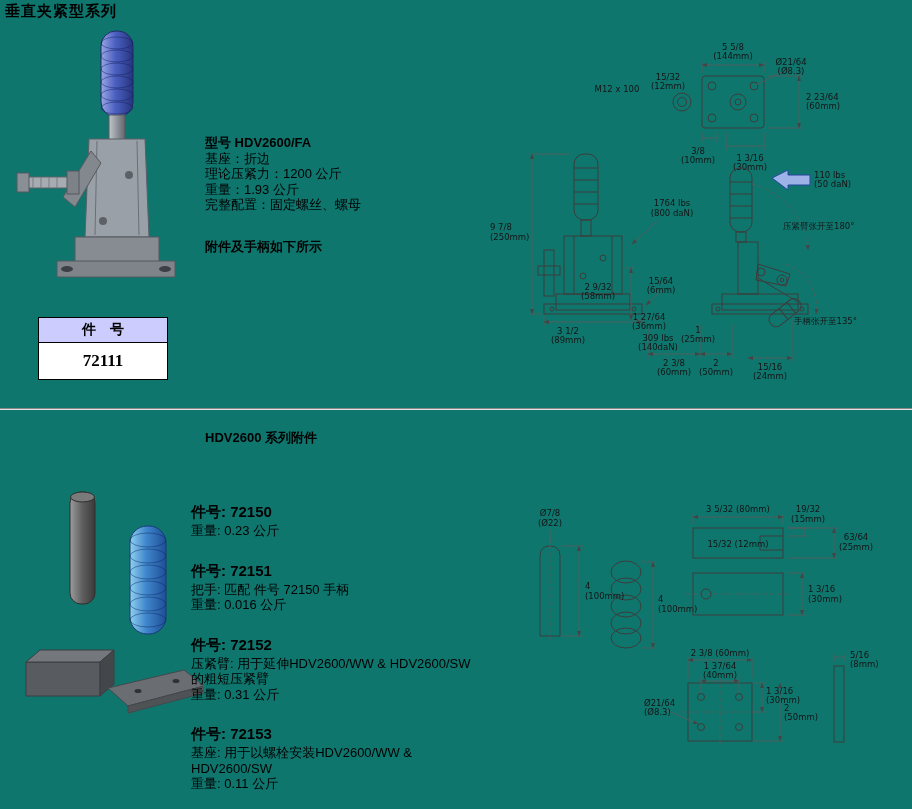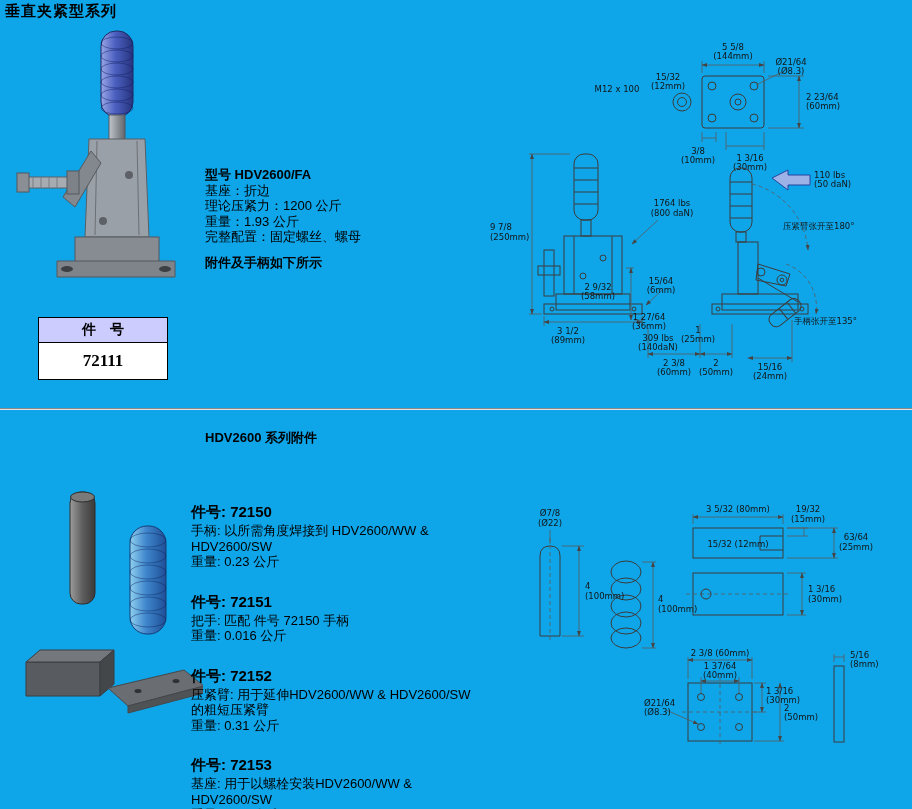--- a/index.html
+++ b/index.html
@@ -1,28 +1,28 @@
 <!DOCTYPE html>
 <html><head>
 <meta charset="utf-8">
 <style>
   * { margin:0; padding:0; box-sizing:border-box; }
   html,body { background:#fff; }
   body { font-family:"Liberation Sans", sans-serif; color:#000; }
-  .page { position:relative; width:912px; height:809px; background:#0ea5e9; overflow:hidden; }
+  .page { position:relative; width:912px; height:809px; background:#0f766e; overflow:hidden; }
 
   .page-title { position:absolute; left:5px; top:2px; font-size:15px; font-weight:bold; letter-spacing:1px; }
 
   .photo { position:absolute; }
   .main-photo { left:5px; top:25px; }
   .acc-photo { left:8px; top:480px; }
 
   .specs { position:absolute; left:205px; top:135px; width:330px; font-size:13px; line-height:15.5px; }
-  .specs .model { font-weight:bold;margin-top:32px; }
-  .specs .note { font-weight:bold; margin-top:10px; }
+  .specs .model { font-weight:bold; }
+  .specs .note { font-weight:bold; margin-top:26px; }
 
   .part-table { position:absolute; left:38px; top:317px; width:130px; border-collapse:collapse; text-align:center; }
   .part-table th { background:#ccccff; border:1px solid #000; font-size:14px; font-weight:bold; padding:3px 0;margin-top:44px; }
   .part-table td { background:#fff; border:1px solid #000; font-family:"Liberation Serif", serif; font-size:17px; font-weight:bold; padding:8px 0; }
 
   .divider { position:absolute; left:0; top:408px; width:912px; height:2px; border-top:1px solid #888; border-bottom:1px solid #e2e2e2; }
 
   .acc-title { position:absolute; left:205px; top:429px; font-size:13px; font-weight:bold; }
 
   .acc-list { position:absolute; left:191px; top:458px; width:288px;margin-top:44px; }
@@ -298,21 +298,20 @@
       <polygon points="100,208 176,190 196,206 120,226" fill="#6a6e72" stroke="#45484b"></polygon>
       <polygon points="120,226 196,206 196,213 120,233" fill="#505356" stroke="#45484b"></polygon>
       <ellipse cx="130" cy="211" rx="3.5" ry="2" fill="#2f3234"></ellipse>
       <ellipse cx="168" cy="201" rx="3.5" ry="2" fill="#2f3234"></ellipse>
     </g>
   </svg>
 
   <div class="acc-list">
     <div class="acc-item">
       <div class="acc-part">件号: 72150</div>
-      <div class="acc-desc">手柄: 以所需角度焊接到 HDV2600/WW &amp; HDV2600/SW</div>
       <div class="acc-weight">重量: 0.23 公斤</div>
     </div>
     <div class="acc-item">
       <div class="acc-part">件号: 72151</div>
       <div class="acc-desc">把手: 匹配 件号 72150 手柄</div>
       <div class="acc-weight">重量: 0.016 公斤</div>
     </div>
     <div class="acc-item">
       <div class="acc-part">件号: 72152</div>
       <div class="acc-desc">压紧臂: 用于延伸HDV2600/WW &amp; HDV2600/SW的粗短压紧臂</div>

